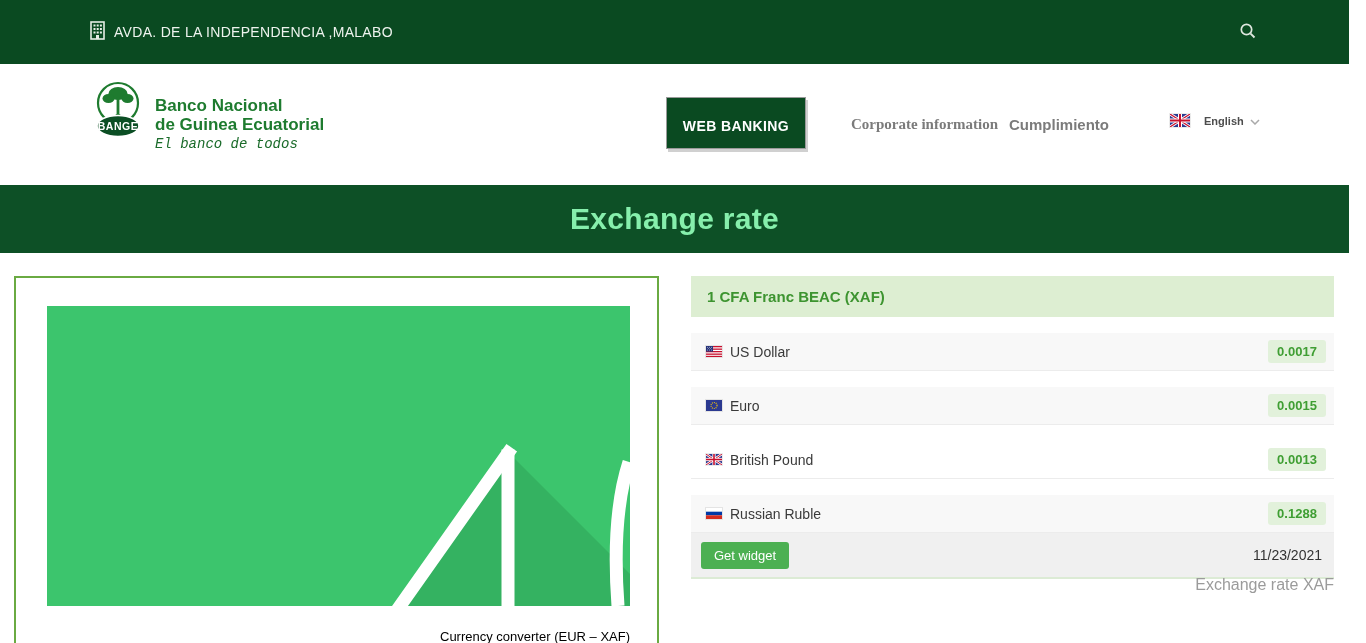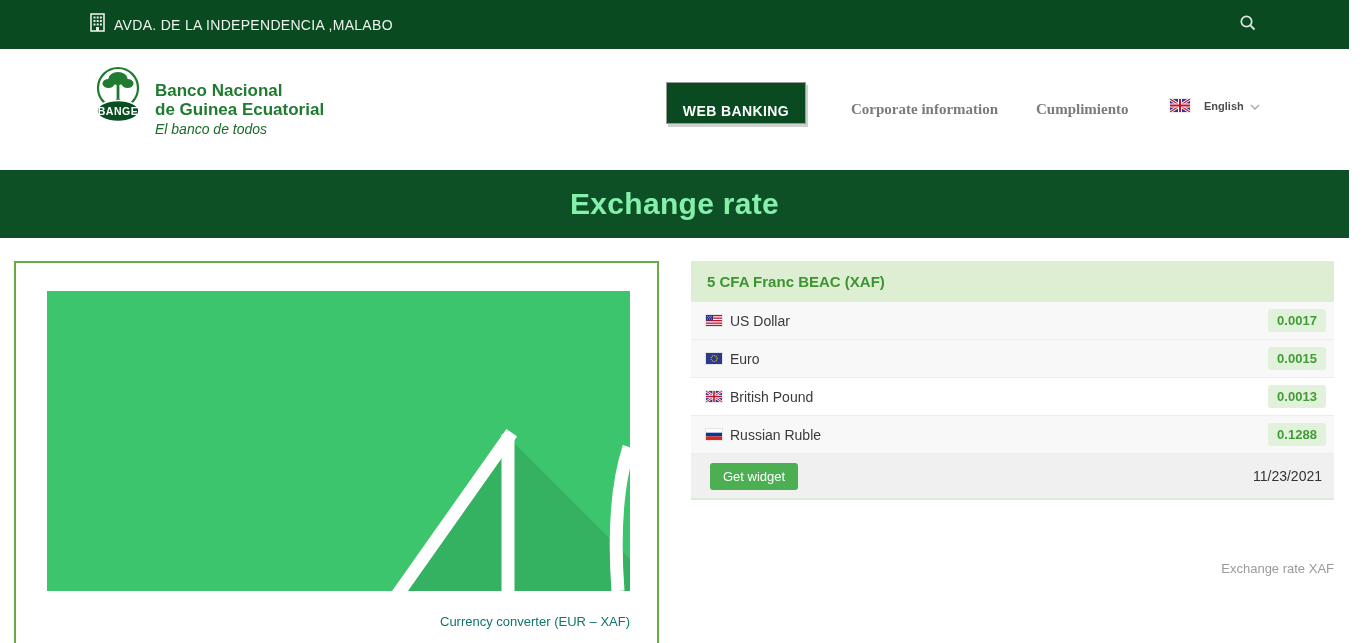--- a/index.html
+++ b/index.html
@@ -1,58 +1,58 @@
 <!DOCTYPE html>
 <html style="--brand-dark: #0a4a21; --accent: #4cb052; --light-green: #ddeed2; --value-green: #3f9e33; --widget-border: #6aaa42;"><head>
 <meta charset="utf-8">
 <style>
   html,body{margin:0;padding:0;background:#fff;}
   body{width:1366px;height:643px;overflow:hidden;font-family:"Liberation Sans",sans-serif;}
   .page{position:relative;width:1349px;height:643px;background:#fff;}
 
   
-  .topbar{height:49px;background:var(--brand-dark,#0a4a21);display:flex;align-items:center;justify-content:space-between;padding:0 88px 0 90px;box-sizing:border-box;}
+  .topbar{height:64px;background:var(--brand-dark,#0a4a21);display:flex;align-items:center;justify-content:space-between;padding:0 88px 0 90px;box-sizing:border-box;}
   .topbar-left{display:flex;align-items:center;gap:9px;}
   .address{color:#eef3ee;font-size:14px;letter-spacing:.3px;font-weight:500;}
   .search-btn{background:none;border:none;cursor:pointer;padding:4px;}
 
   
   .mainhead{position:relative;height:121px;background:#fff;}
   .logo{position:absolute;left:94px;top:16px;display:flex;align-items:flex-start;gap:9px;text-decoration:none;cursor:pointer;}
   .logo-text{padding-top:16px;}
   .logo-name{color:#1e7b2f;font-size:17px;font-weight:bold;line-height:19px;}
-  .logo-tagline{color:#1a6b2a;font-size:14px;font-style:italic;font-family:Liberation Sans, sans-serif;margin-top:2px;}
-  .btn-webbanking{position:absolute;left:666px;top:33px;width:140px;height:42px;background:var(--brand-dark,#0a4a21);color:#fff;font-size:14px;font-weight:bold;letter-spacing:.4px;text-align:center;line-height:56px;border:1px solid #9a9a9a;box-shadow:2px 3px 0 rgba(150,150,150,.45);cursor:pointer;box-sizing:border-box;text-decoration:none;}
+  .logo-tagline{color:#1a6b2a;font-size:14px;font-style:italic;font-family:Liberation Mono, monospace;margin-top:2px;}
+  .btn-webbanking{position:absolute;left:666px;top:33px;width:140px;height:52px;background:var(--brand-dark,#0a4a21);color:#fff;font-size:14px;font-weight:bold;letter-spacing:.4px;text-align:center;line-height:56px;border:1px solid #9a9a9a;box-shadow:2px 3px 0 rgba(150,150,150,.45);cursor:pointer;box-sizing:border-box;text-decoration:none;}
   .navlink{position:absolute;top:52px;font-size:15px;font-weight:bold;color:#7b7b7b;text-decoration:none;cursor:pointer;}
   .nav-corporate{left:851px;font-family:Liberation Serif, serif;}
-  .nav-cumplimiento{left:1036px;font-family:Liberation Serif, serif;}
+  .nav-cumplimiento{left:1009px;}
   .lang{position:absolute;left:1170px;top:50px;display:flex;align-items:center;gap:6px;font-size:11px;font-weight:bold;color:#4d4d4d;cursor:pointer;text-decoration:none;text-align:right;}
 
   
   .banner{height:68px;background:linear-gradient(115deg,#1760344 0%,transparent 60%),var(--brand-dark,#0d5026);background-color:#0d5026;display:flex;align-items:center;justify-content:center;}
   .banner h1{margin:12px;color:#86efac;font-size:30px;font-weight:bold;letter-spacing:.3px;}
 
   
   main{position:relative;height:405px;}
 
   .widget{position:absolute;left:14px;top:23px;width:645px;height:520px;margin:0;border:2px solid var(--widget-border,#6aaa42);background:#fff;box-sizing:border-box;cursor:pointer;}
   .graphic{position:absolute;left:31px;top:28px;width:583px;height:300px;line-height:0;}
-  .widget figcaption{position:absolute;top:351px;right:27px;font-size:13px;color:#0f766e;}
+  .widget figcaption{position:absolute;top:351px;right:27px;font-size:13px;color:#000000;}
 
   .rates{position:absolute;left:691px;top:23px;width:643px;}
   .rates-head{height:41px;background:var(--light-green,#ddeed2);color:#3d9430;font-size:15px;font-weight:bold;line-height:41px;padding-left:16px;}
-  .rate-row{height:37px;display:flex;align-items:center;padding:0 8px 0 15px;border-bottom:1px solid #ececec;background:#fff;}
+  .rate-row{height:37px;display:flex;align-items:center;padding:0 8px 0 15px;border-bottom:1px solid #ececec;background:#fff;margin-top:16px;}
   .rate-row.alt{background:#f8f8f8;}
   .flag{display:inline-flex;margin-right:8px;line-height:0;box-shadow:0 0 0 1px rgba(0,0,0,.08);}
   .cname{font-size:14px;color:#3a3a3a;}
   .badge{margin-left:auto;background:#e2f1db;color:var(--value-green,#3f9e33);font-size:13px;font-weight:bold;padding:4px 9px;border-radius:3px;min-width:40px;text-align:center;}
-  .rates-foot{height:44px;background:#f0f0f0;display:flex;align-items:center;padding:0 12px 0 19px;border-bottom:2px solid #dcebd5;}
+  .rates-foot{height:44px;background:#f0f0f0;display:flex;align-items:center;padding:0 12px 0 10px;border-bottom:2px solid #dcebd5;}
   .get-widget{background:var(--accent,#4cb052);color:#fff;border:none;border-radius:3px;font-size:13px;font-family:"Liberation Sans",sans-serif;padding:6px 13px;cursor:pointer;}
   .date{margin-left:auto;font-size:14px;color:#333;}
-  .footnote{position:absolute;top:323px;right:15px;font-size:13px;color:#9b9b9b;cursor:pointer;}
+  .footnote{position:absolute;top:323px;right:15px;font-size:16px;color:#9b9b9b;cursor:pointer;}
 </style>
 </head>
 <body>
 
 <div class="page">
 
   <header class="topbar">
     <div class="topbar-left">
       <span class="icon">
         <svg width="15" height="19" viewBox="0 0 15 19">
@@ -141,21 +141,21 @@
           <polygon points="465,150 583,268 583,300 356,300" fill="#34b261"></polygon>
           <path d="M461,147 L353,300" stroke="#fff" stroke-width="13" fill="none" stroke-linecap="square"></path>
           <path d="M461,150 L461,300" stroke="#fff" stroke-width="13" fill="none" stroke-linecap="square"></path>
           <path d="M582,156 C569,196 567,246 571,300" stroke="#fff" stroke-width="13" fill="none"></path>
         </svg>
       </div>
       <figcaption>Currency converter (EUR – XAF)</figcaption>
     </figure>
 
     <section class="rates">
-      <div class="rates-head">5 CFA Franc BEAC (XAF)</div>
+      <div class="rates-head">1 CFA Franc BEAC (XAF)</div>
       <div id="rates-body">
           <div class="rate-row alt">
             <span class="flag">
               <svg width="16" height="11" viewBox="0 0 16 11">
                 <rect width="16" height="11" fill="#fff"></rect>
                 <g fill="#c8102e">
                   <rect y="0" width="16" height="1.3"></rect>
                   <rect y="2.5" width="16" height="1.3"></rect>
                   <rect y="5" width="16" height="1.3"></rect>
                   <rect y="7.5" width="16" height="1.3"></rect>

